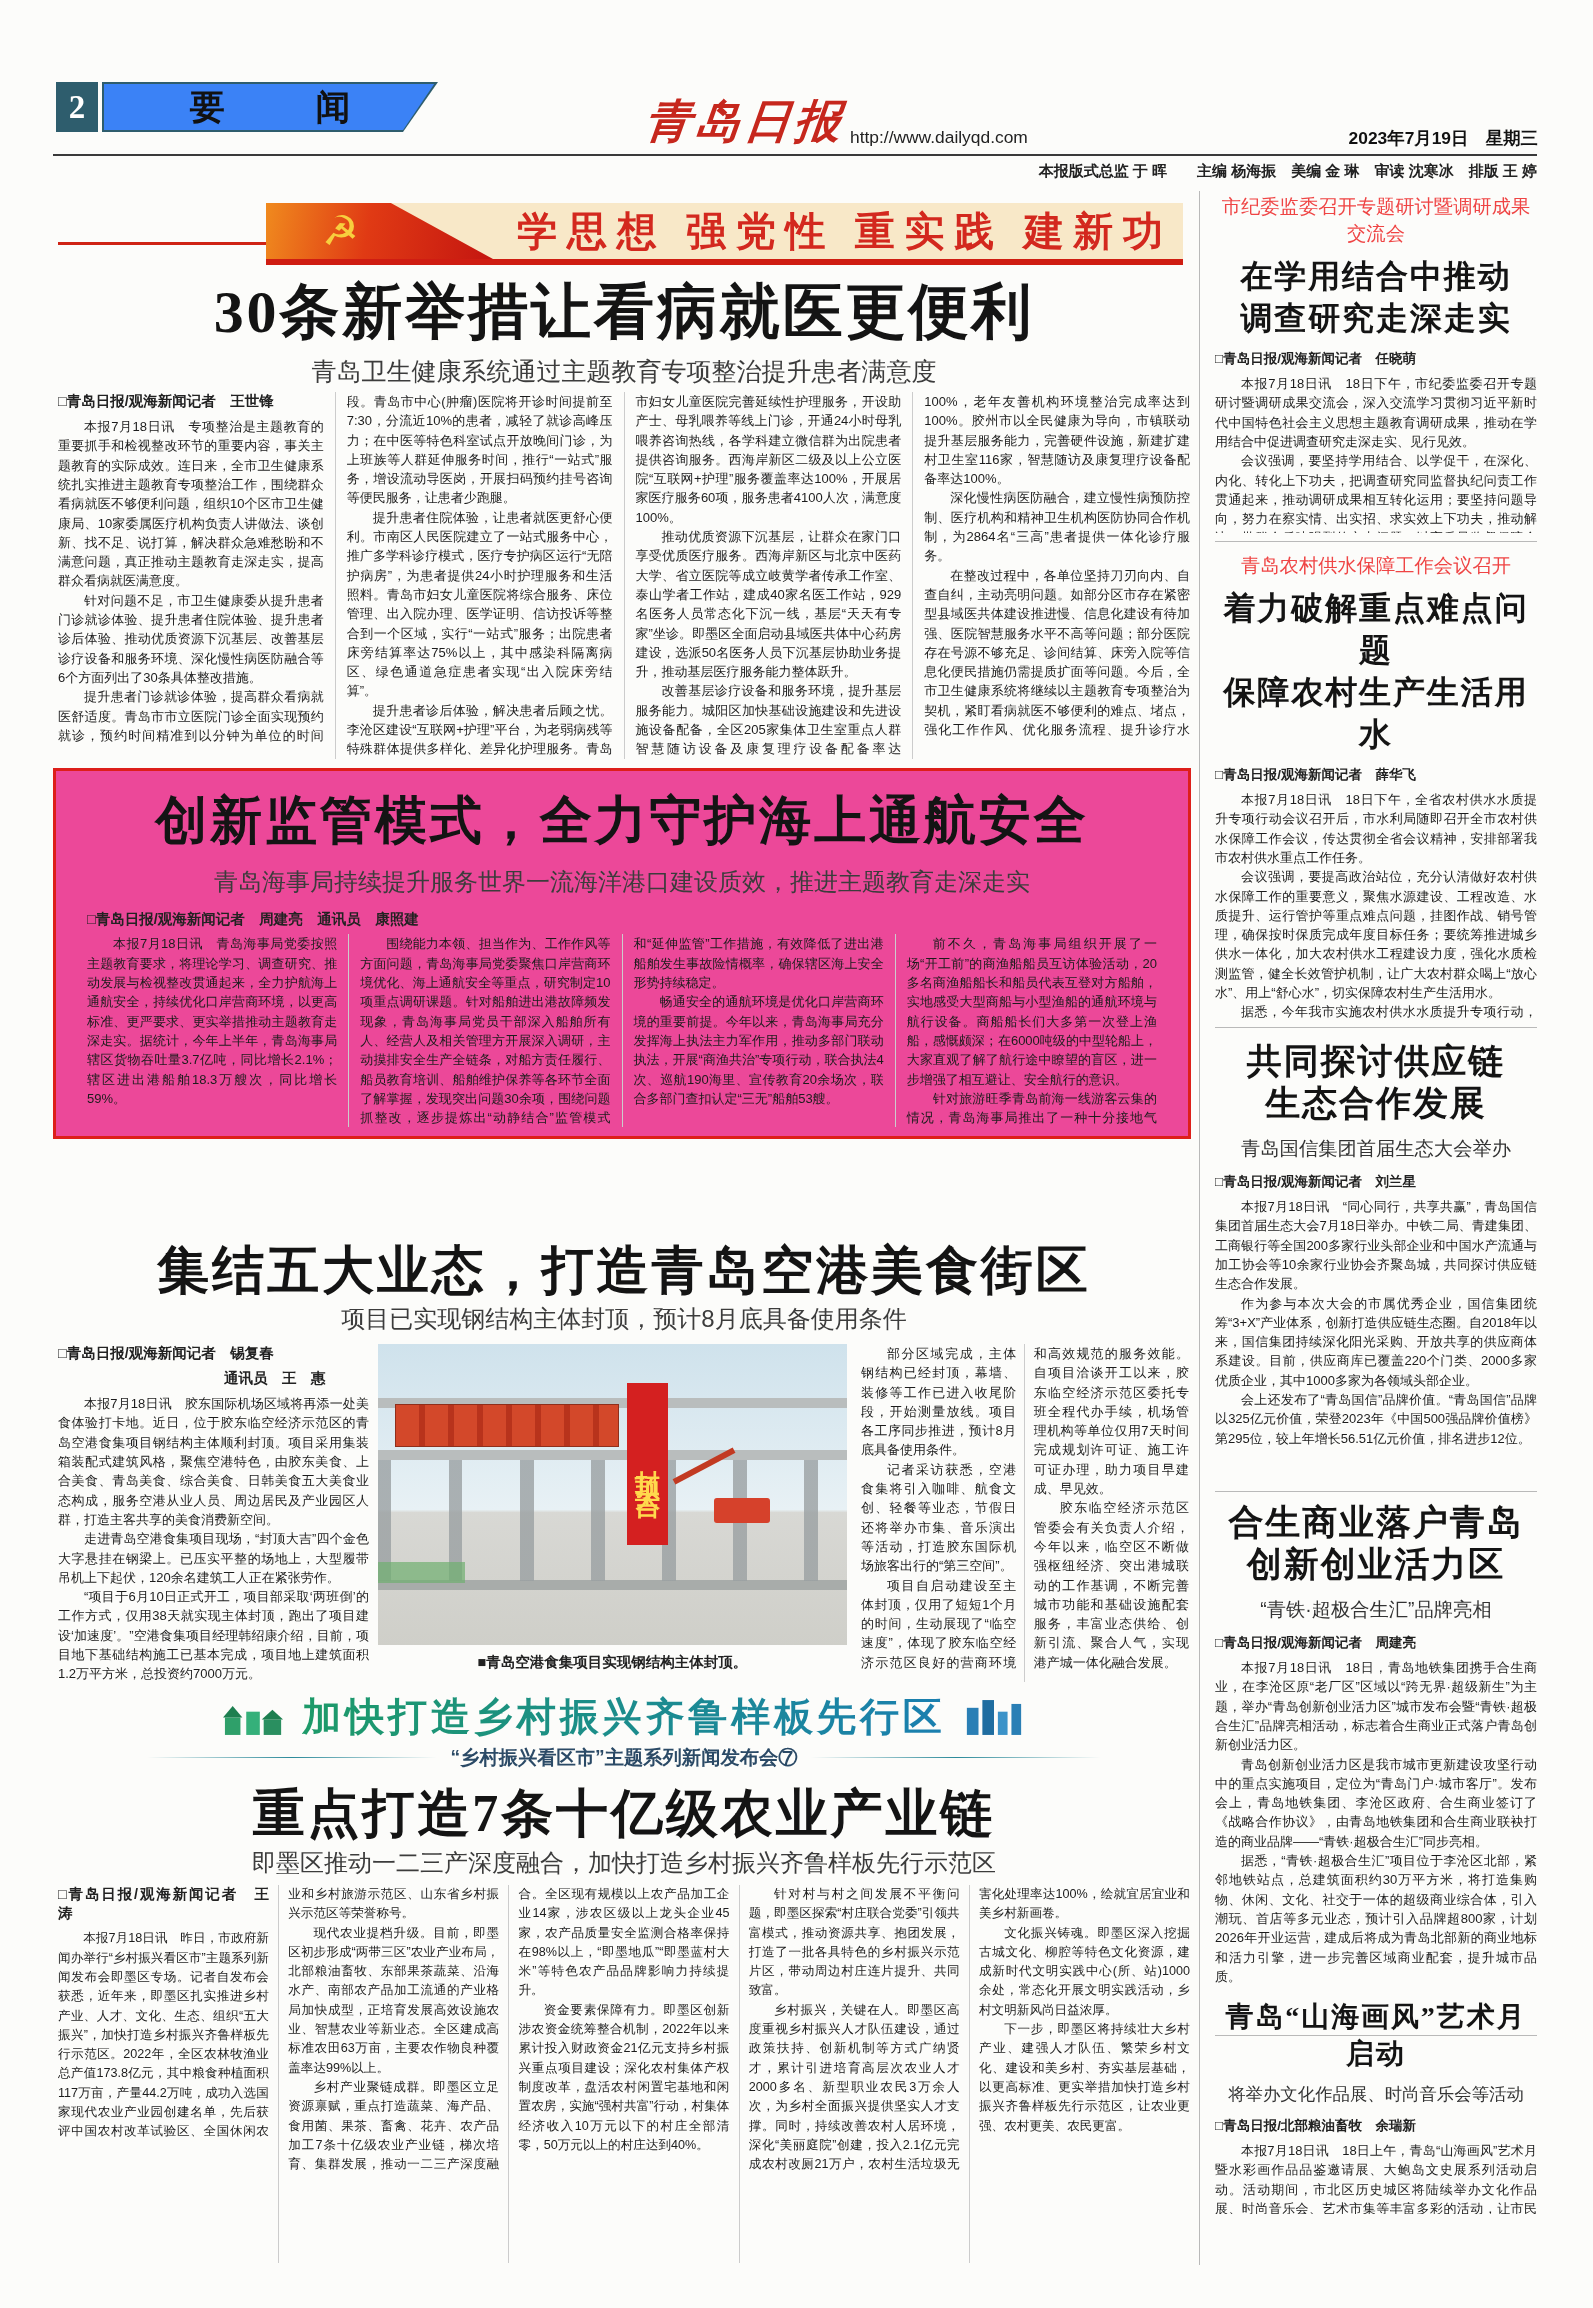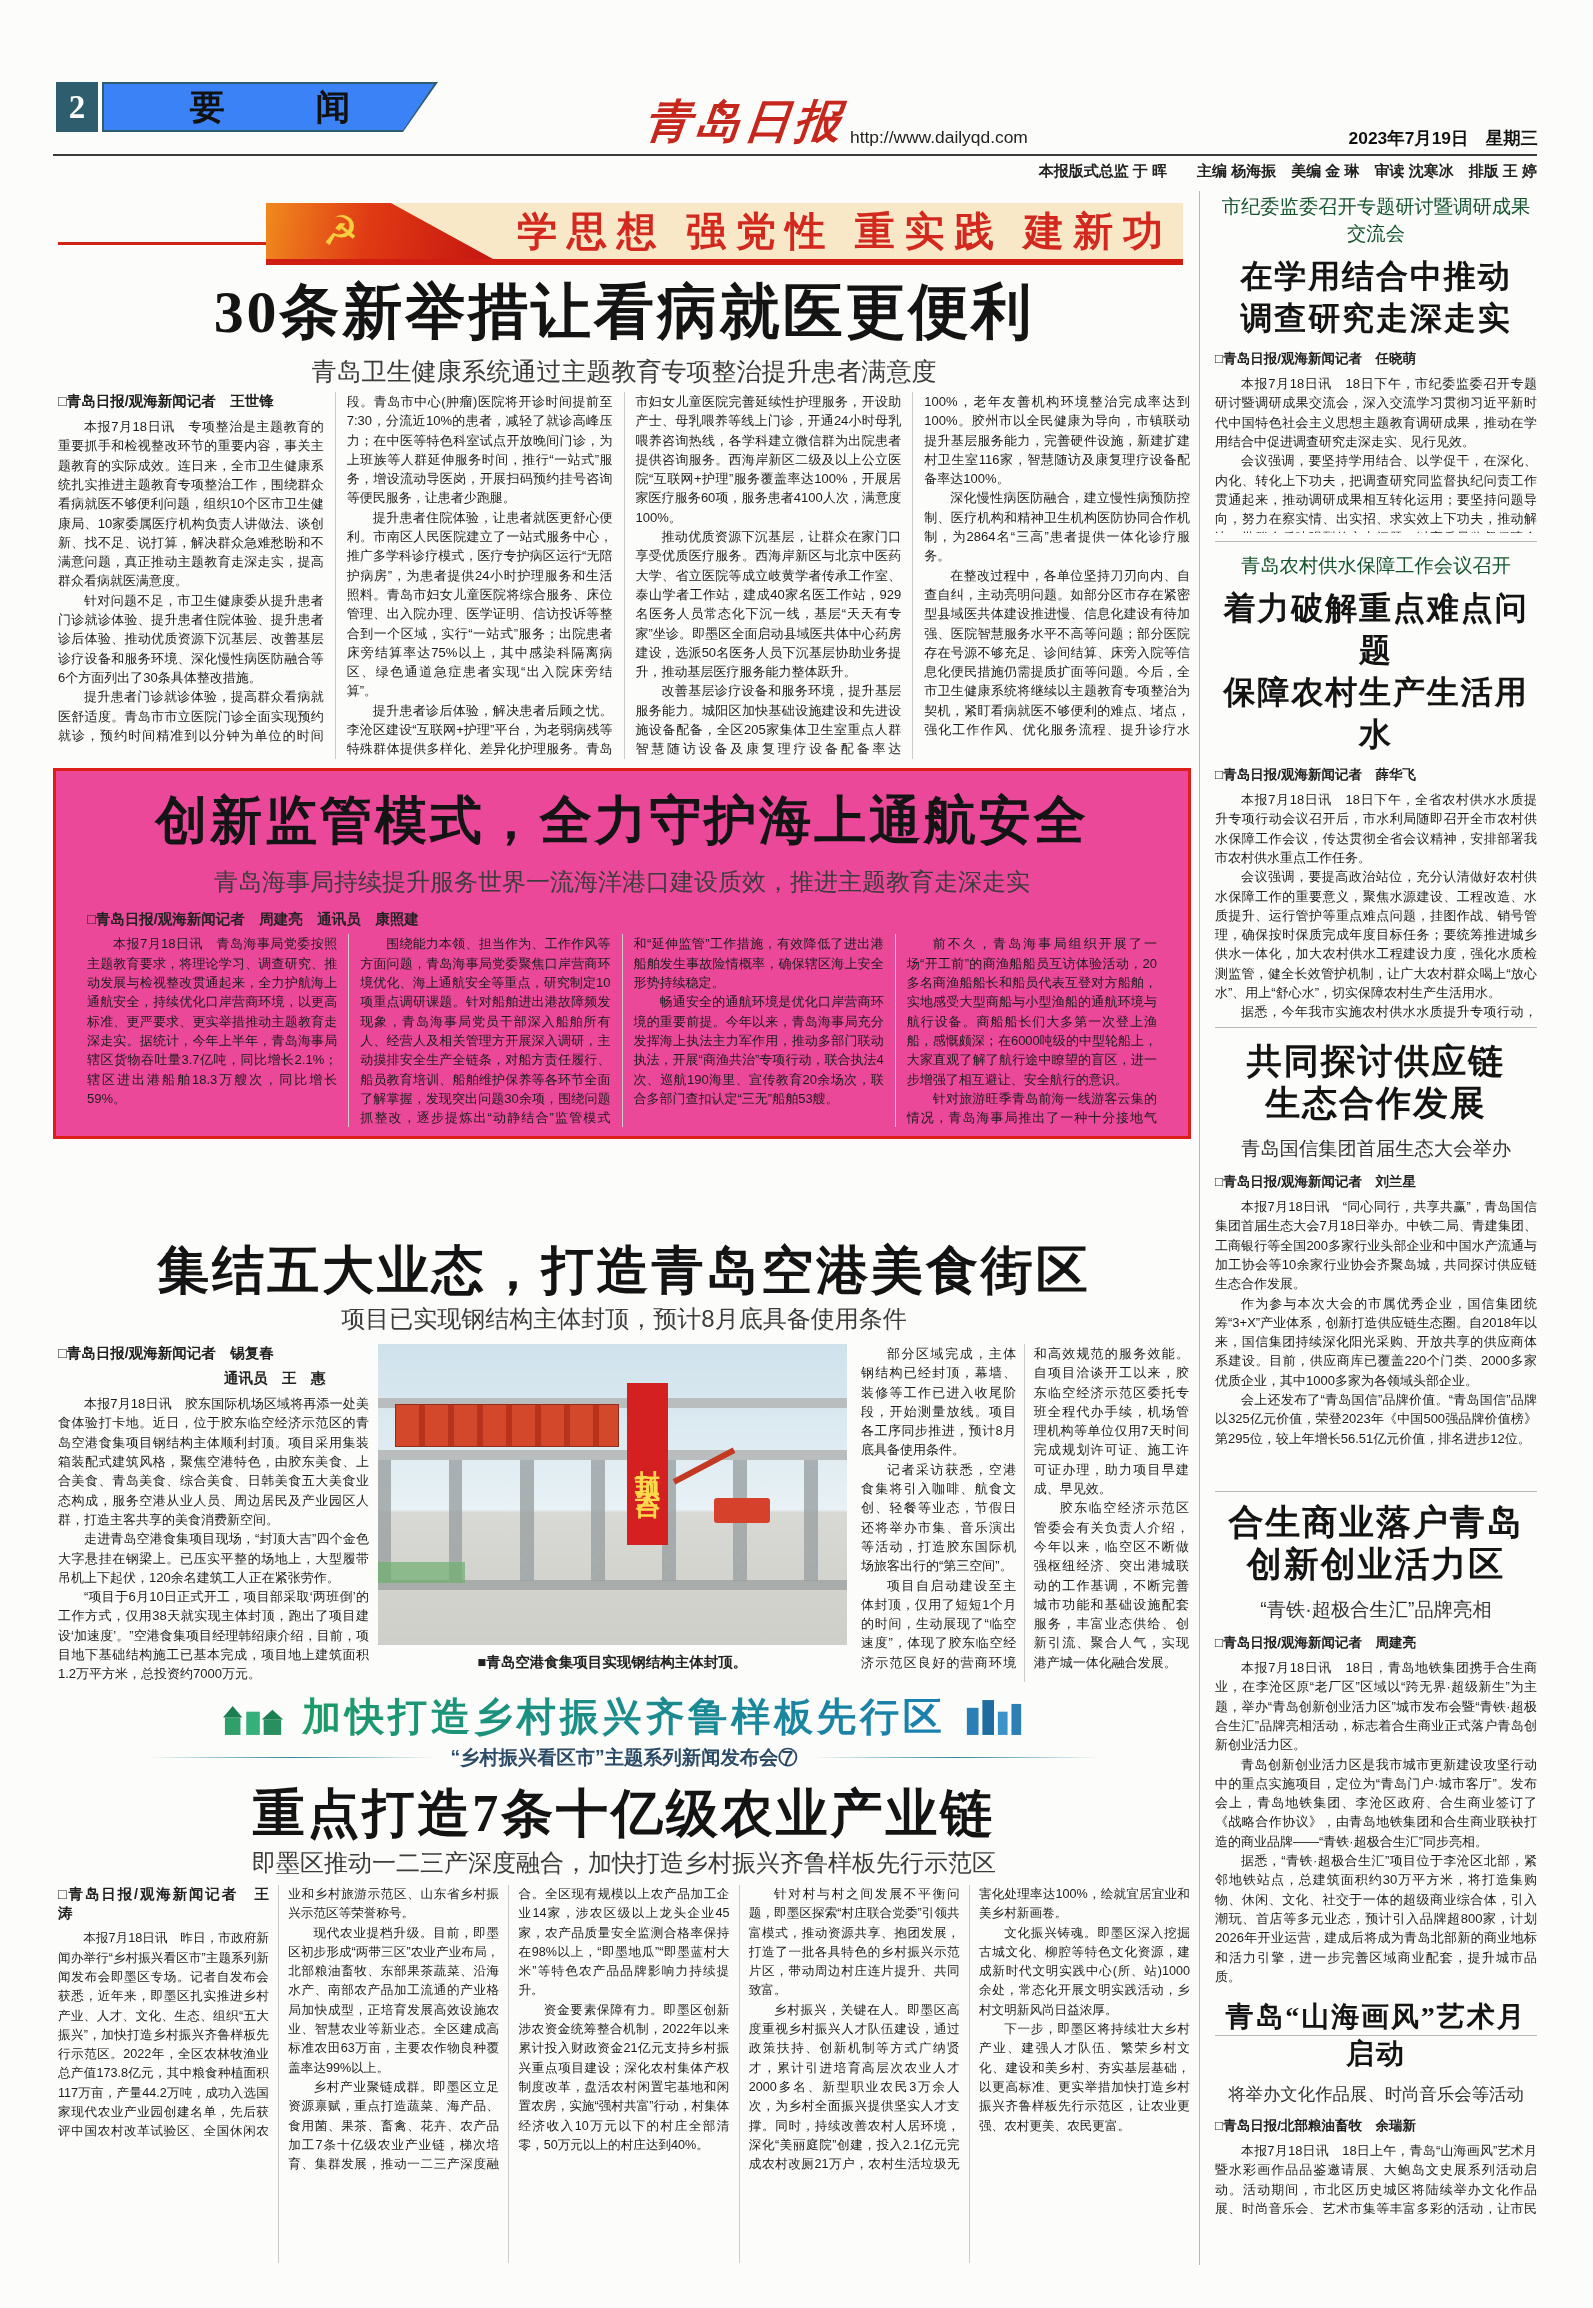--- a/index.html
+++ b/index.html
@@ -64,21 +64,21 @@
   
   .banner2-title{position:absolute;left:58px;top:1690px;width:1132px;display:flex;align-items:center;justify-content:center;gap:17.4px;}
   .banner2-title .t{font:bold 39px "Liberation Serif",serif;letter-spacing:3.9px;
          background:linear-gradient(90deg,#1d9a68,#1a7fb0);-webkit-background-clip:text;background-clip:text;color:transparent;}
   .banner2-sub{position:absolute;left:58px;top:1744px;width:1132px;display:flex;align-items:center;justify-content:center;gap:13.5px;
          color:#2b4a66;font-size:19.3px;font-weight:bold;}
   .banner2-sub .ln{height:1.9px;width:290px;background:linear-gradient(90deg,rgba(43,74,102,0),#2b8a9a,rgba(43,74,102,0));}
   
   .v-divider{position:absolute;left:1199px;top:191px;width:1px;height:2074px;background:#b9b9b9;}
   .rail-art{position:absolute;left:1215px;width:322px;}
-  .rail-kicker{text-align:center;font-size:19.3px;color:#14532d;line-height:27px;margin-bottom:7.7px;}
+  .rail-kicker{text-align:center;font-size:19.3px;color:#ef4444;line-height:27px;margin-bottom:7.7px;}
   .rail-h{text-align:center;font:bold 32px "Liberation Serif",serif;color:#141414;line-height:42px;letter-spacing:1.9px;}
   .rail-sub{text-align:center;font-size:19.3px;color:#333;margin-top:9.7px;}
   .rail-byline{font-size:13.5px;font-weight:bold;color:#222;margin:11.6px 0 5.8px 0;}
   .rail-body{font-size:13px;line-height:19.3px;text-align:justify;color:#1c1c1c;}
   .rail-body p{margin:0;text-indent:2em;}
   .h-divider{position:absolute;left:1215px;width:322px;height:1px;background:#b9b9b9;}
   .a3-byline2{text-align:right;padding-right:3em;}
 </style>
 </head>
 <body>

